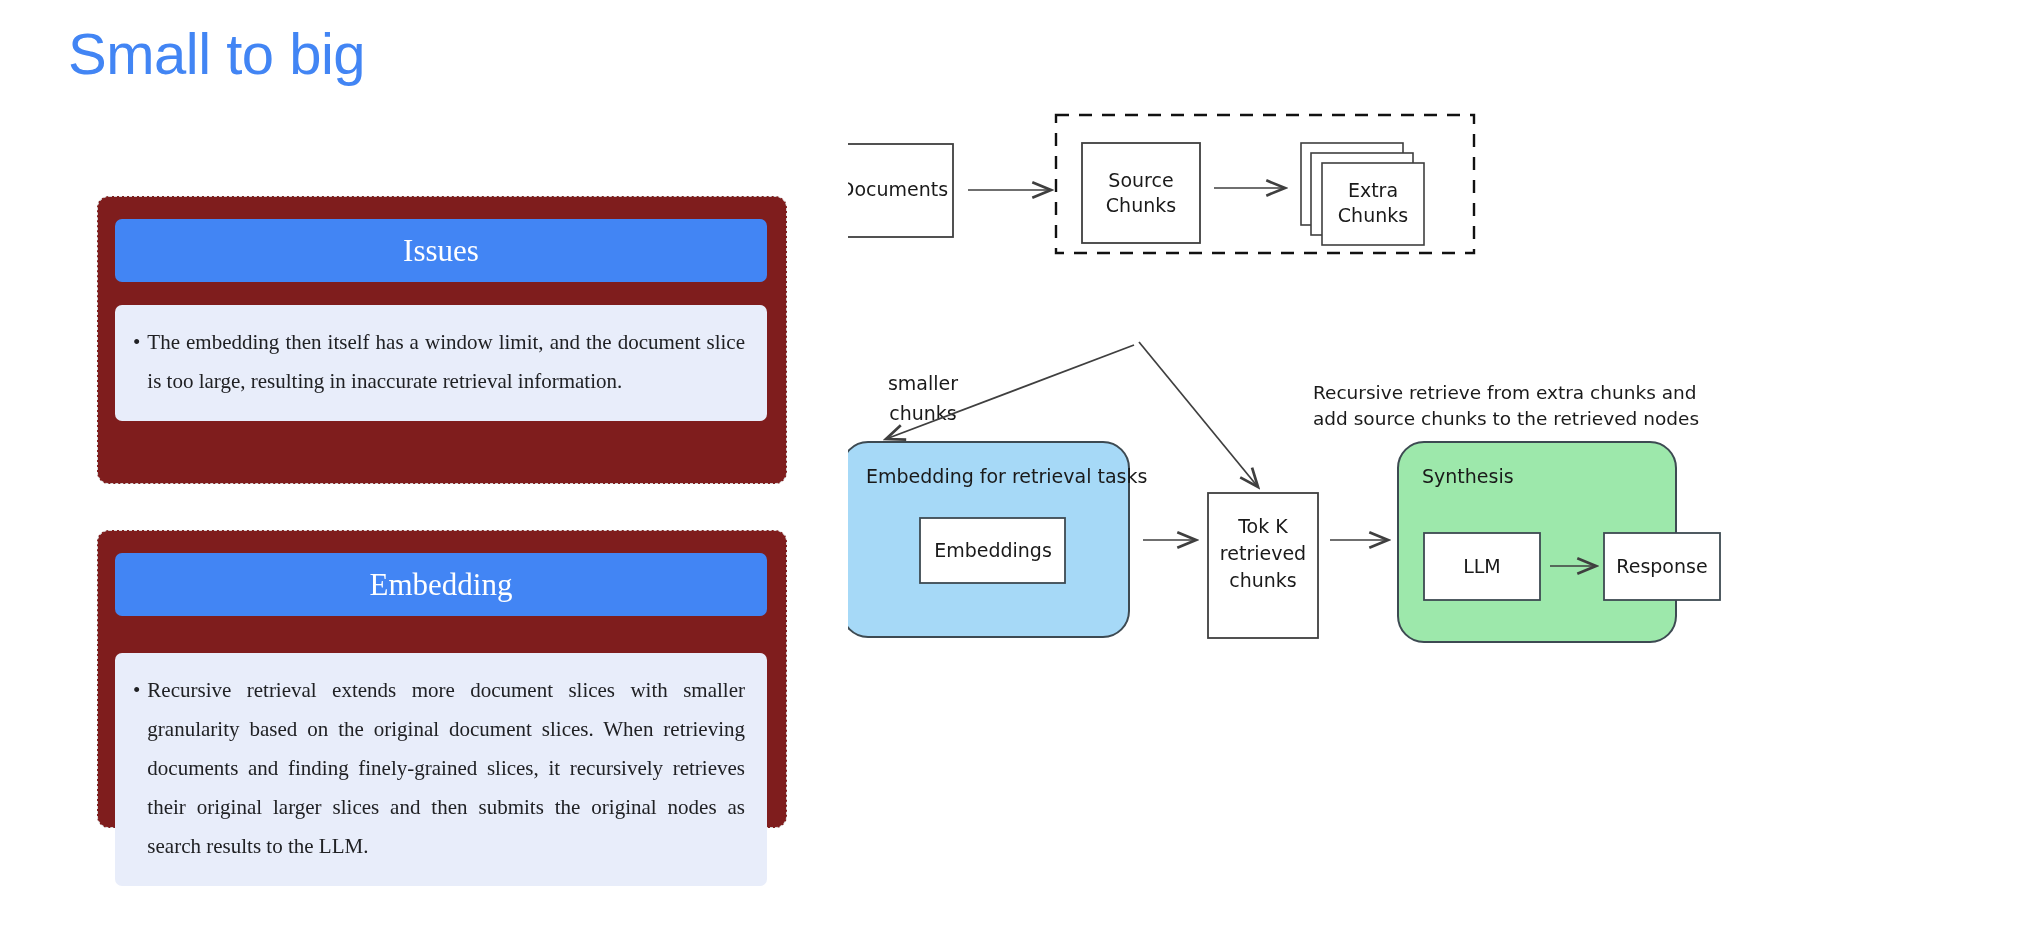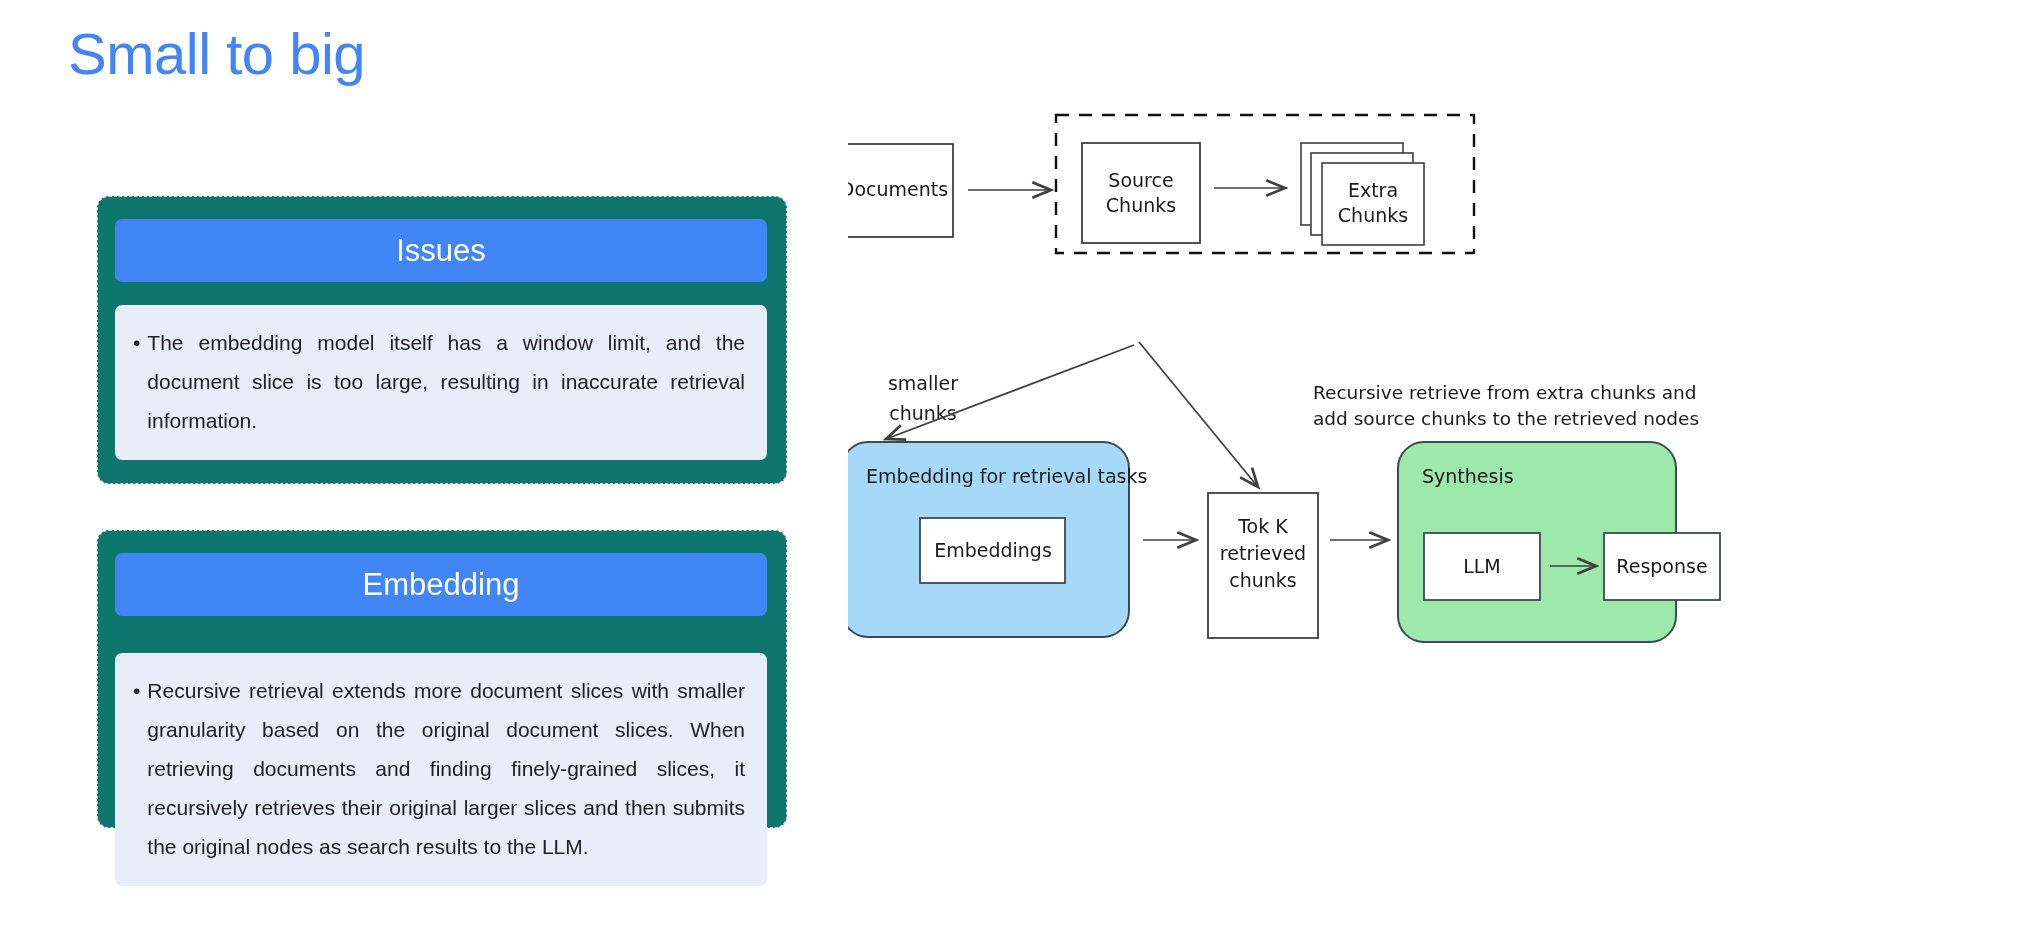--- a/index.html
+++ b/index.html
@@ -20,22 +20,23 @@
     font-weight:400;
     letter-spacing:-0.5px;
     white-space:nowrap;
   }
 
   
   .card{
     position:absolute;
     border:1px dashed #d8d8d8;
     border-radius:12px;
-    background:#0f766e;
+    background:#7f1d1d;
     box-sizing:border-box;
+    font-family:Liberation Serif, serif;
   }
   #issues-card{left:97px;top:196px;width:690px;height:288px;}
   #solutions-card{left:97px;top:530px;width:690px;height:298px;}
 
   .card-header{
     position:absolute;
     left:17px;top:22px;
     width:652px;height:63px;
     background:#4285f4;
     border-radius:7px;
@@ -101,21 +102,21 @@
 
   <div id="page-title">Small to big</div>
 
   <div class="card" id="issues-card">
     <div class="card-header">
       <span>Issues</span>
     </div>
     <div class="card-body" id="issues-body">
       <div class="bullet-row">
         <span class="bullet-dot">•</span>
-        <span class="bullet-text">The embedding model itself has a window limit, and the document slice is too large, resulting in inaccurate retrieval information.</span>
+        <span class="bullet-text">The embedding then itself has a window limit, and the document slice is too large, resulting in inaccurate retrieval information.</span>
       </div>
     </div>
   </div>
 
   <div class="card" id="solutions-card">
     <div class="card-header">
       <span>Embedding</span>
     </div>
     <div class="card-body" id="solutions-body">
       <div class="bullet-row">

